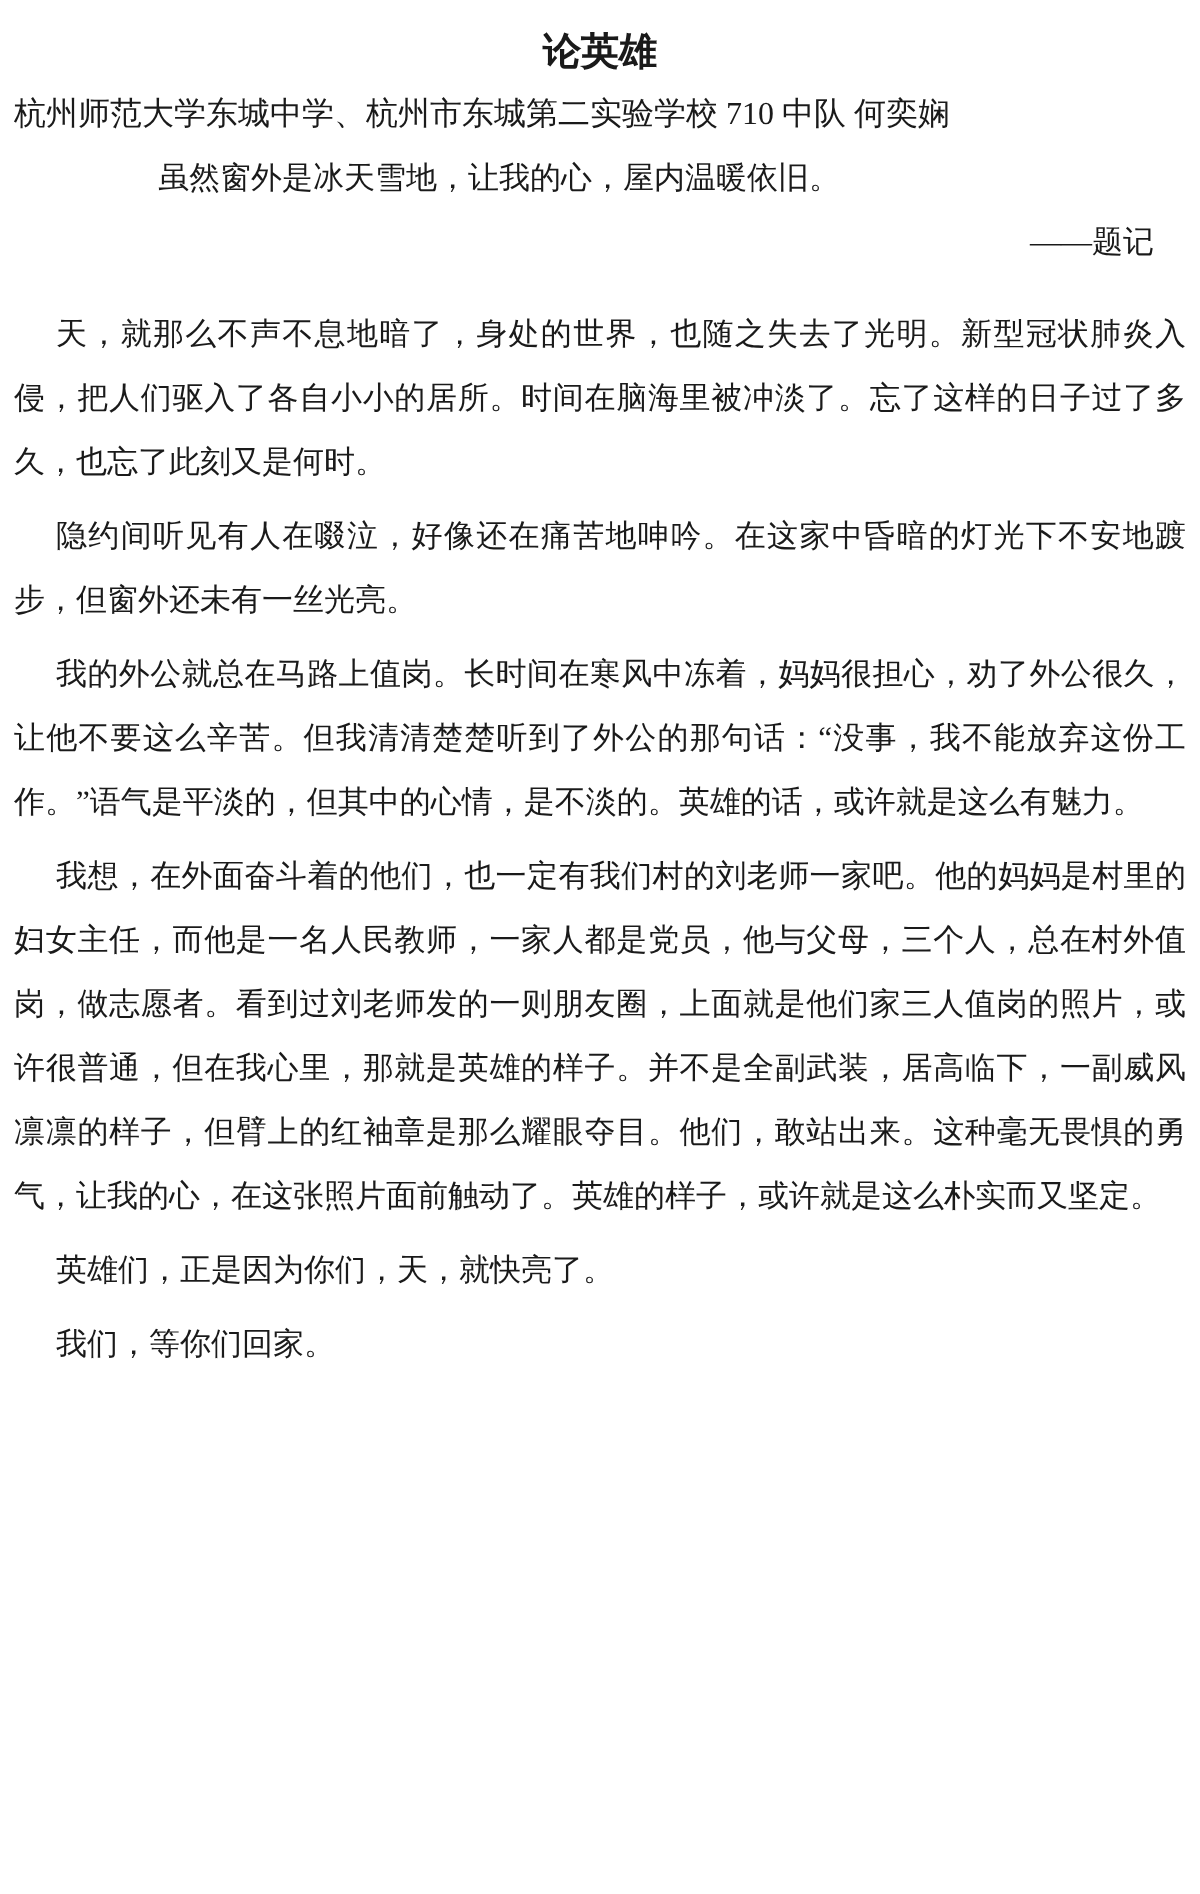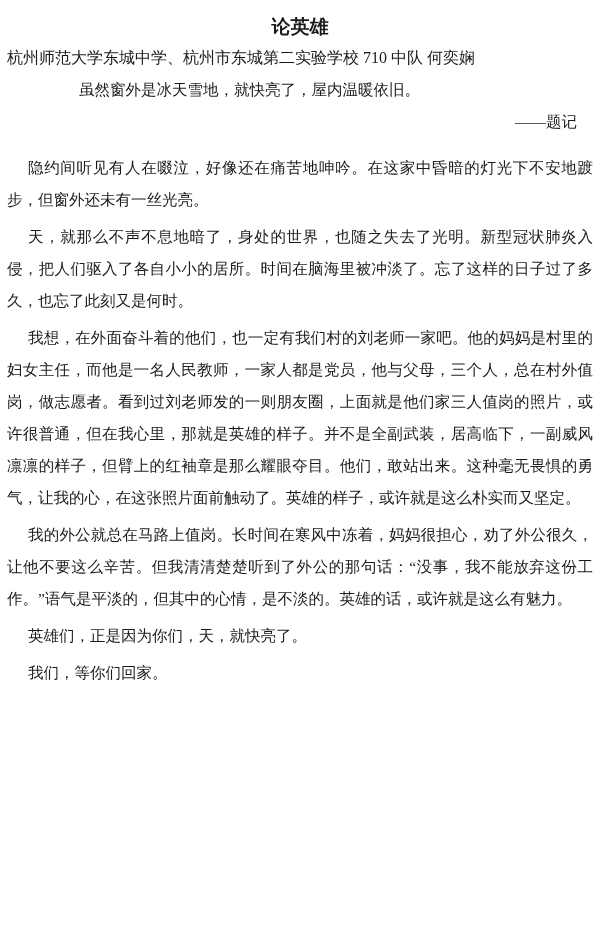--- a/index.html
+++ b/index.html
@@ -57,23 +57,23 @@
     }
   </style>
 </head>
 <body>
 
 <div class="page">
   <h1 class="title">论英雄</h1>
 
   <div class="byline">杭州师范大学东城中学、杭州市东城第二实验学校 710 中队 何奕娴</div>
 
-  <div class="epigraph">虽然窗外是冰天雪地，就快亮了，屋内温暖依旧。</div>
+  <div class="epigraph">虽然窗外是冰天雪地，让我的心，屋内温暖依旧。</div>
 
   <div class="attribution">——题记</div>
 
+  <p class="body-para">天，就那么不声不息地暗了，身处的世界，也随之失去了光明。新型冠状肺炎入侵，把人们驱入了各自小小的居所。时间在脑海里被冲淡了。忘了这样的日子过了多久，也忘了此刻又是何时。</p>
   <p class="body-para">隐约间听见有人在啜泣，好像还在痛苦地呻吟。在这家中昏暗的灯光下不安地踱步，但窗外还未有一丝光亮。</p>
-  <p class="body-para">天，就那么不声不息地暗了，身处的世界，也随之失去了光明。新型冠状肺炎入侵，把人们驱入了各自小小的居所。时间在脑海里被冲淡了。忘了这样的日子过了多久，也忘了此刻又是何时。</p>
+  <p class="body-para">我的外公就总在马路上值岗。长时间在寒风中冻着，妈妈很担心，劝了外公很久，让他不要这么辛苦。但我清清楚楚听到了外公的那句话：“没事，我不能放弃这份工作。”语气是平淡的，但其中的心情，是不淡的。英雄的话，或许就是这么有魅力。</p>
   <p class="body-para">我想，在外面奋斗着的他们，也一定有我们村的刘老师一家吧。他的妈妈是村里的妇女主任，而他是一名人民教师，一家人都是党员，他与父母，三个人，总在村外值岗，做志愿者。看到过刘老师发的一则朋友圈，上面就是他们家三人值岗的照片，或许很普通，但在我心里，那就是英雄的样子。并不是全副武装，居高临下，一副威风凛凛的样子，但臂上的红袖章是那么耀眼夺目。他们，敢站出来。这种毫无畏惧的勇气，让我的心，在这张照片面前触动了。英雄的样子，或许就是这么朴实而又坚定。</p>
-  <p class="body-para">我的外公就总在马路上值岗。长时间在寒风中冻着，妈妈很担心，劝了外公很久，让他不要这么辛苦。但我清清楚楚听到了外公的那句话：“没事，我不能放弃这份工作。”语气是平淡的，但其中的心情，是不淡的。英雄的话，或许就是这么有魅力。</p>
   <p class="body-para">英雄们，正是因为你们，天，就快亮了。</p>
   <p class="body-para">我们，等你们回家。</p>
 </div>
 
 </body></html>

